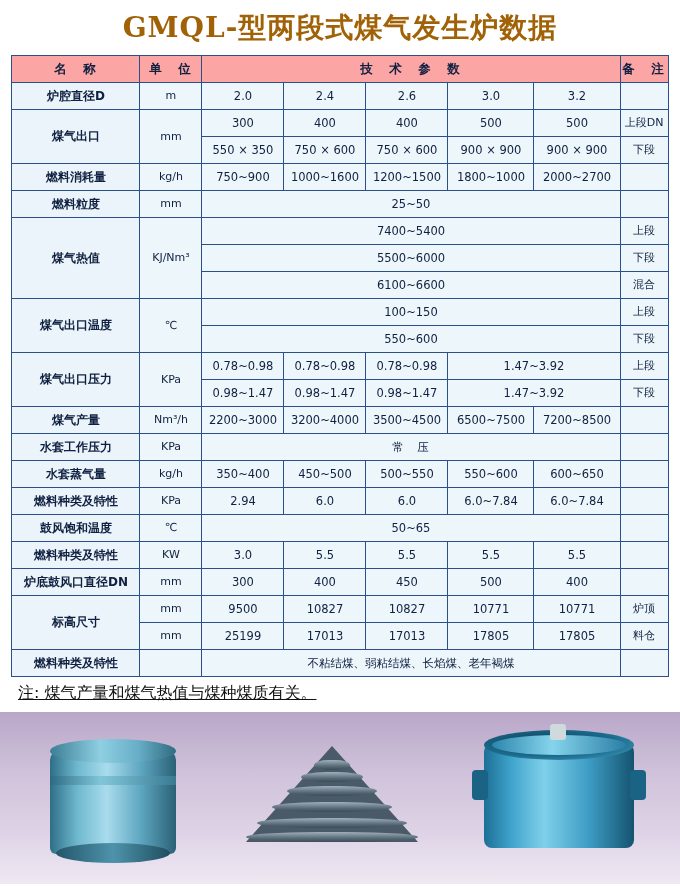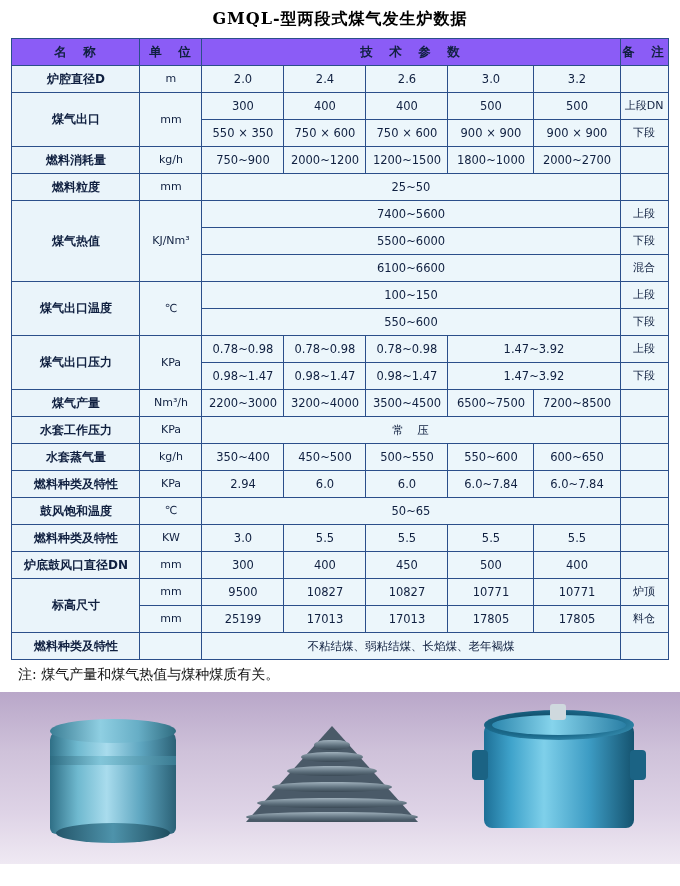--- a/index.html
+++ b/index.html
@@ -15,24 +15,24 @@
     overflow: hidden;
   }
   .page {
     position: relative;
     width: 680px;
     height: 886px;
     box-sizing: border-box;
   }
   .title {
     text-align: center;
-    font-size: 16px;
+    font-size: 28px;
     font-weight: bold;
     letter-spacing: 1px;
-    color: #000000;
+    color: #a16207;
     padding: 9px 0 8px 0;
     font-family: "DejaVu Serif", "Liberation Serif", serif;
   }
   table.spec {
     border-collapse: collapse;
     width: 648px;
     margin: 0 auto;
     table-layout: fixed;
     background: #ecf6fb;
   }
@@ -44,42 +44,43 @@
     padding: 2px 1px;
     line-height: 1.25;
     height: 22px;
     color: #102040;
     font-family: "DejaVu Sans", "Liberation Sans", sans-serif;
   }
   table.spec td.hdr {
     font-weight: bold;
     font-size: 12.5px;
     letter-spacing: 2px;
-    background: #8b5cf6;
+    background: #fca5a5;
   }
   table.spec td.name {
     font-weight: bold;
     font-size: 12px;
     background: #eaf4fa;
   }
   table.spec td.unit {
     font-size: 11px;
   }
   table.spec td.note {
     font-size: 11px;
     font-weight: normal;
   }
   table.spec td.wide {
     letter-spacing: 1px;
   }
   .footnote {
     margin: 6px 16px 0 18px;
-    font-size: 14px;
+    font-size: 16px;
     color: #111111;
     font-family: "DejaVu Sans", "Liberation Sans", sans-serif;
+    text-decoration: underline;
   }
   .photos {
     position: relative;
     margin: 8px 0 0 0;
     width: 680px;
     height: 172px;
     background: linear-gradient(180deg, #b9a7c9 0%, #cfc2da 35%, #ded3e6 70%, #efe9f3 100%);
   }
   .photo {
     position: absolute;
@@ -243,38 +244,38 @@
         <td>750 × 600</td>
         <td>900 × 900</td>
         <td>900 × 900</td>
         <td class="note">下段</td>
       </tr>
 
       <tr>
         <td class="name">燃料消耗量</td>
         <td class="unit">kg/h</td>
         <td>750~900</td>
-        <td>2000~1200</td>
+        <td>1000~1600</td>
         <td>1200~1500</td>
         <td>1800~1000</td>
         <td>2000~2700</td>
         <td class="note"></td>
       </tr>
 
       <tr>
         <td class="name">燃料粒度</td>
         <td class="unit">mm</td>
         <td colspan="5">25~50</td>
         <td class="note"></td>
       </tr>
 
       <tr>
         <td class="name" rowspan="3">煤气热值</td>
         <td class="unit" rowspan="3">KJ/Nm³</td>
-        <td colspan="5">7400~5600</td>
+        <td colspan="5">7400~5400</td>
         <td class="note">上段</td>
       </tr>
       <tr>
         <td colspan="5">5500~6000</td>
         <td class="note">下段</td>
       </tr>
       <tr>
         <td colspan="5">6100~6600</td>
         <td class="note">混合</td>
       </tr>

